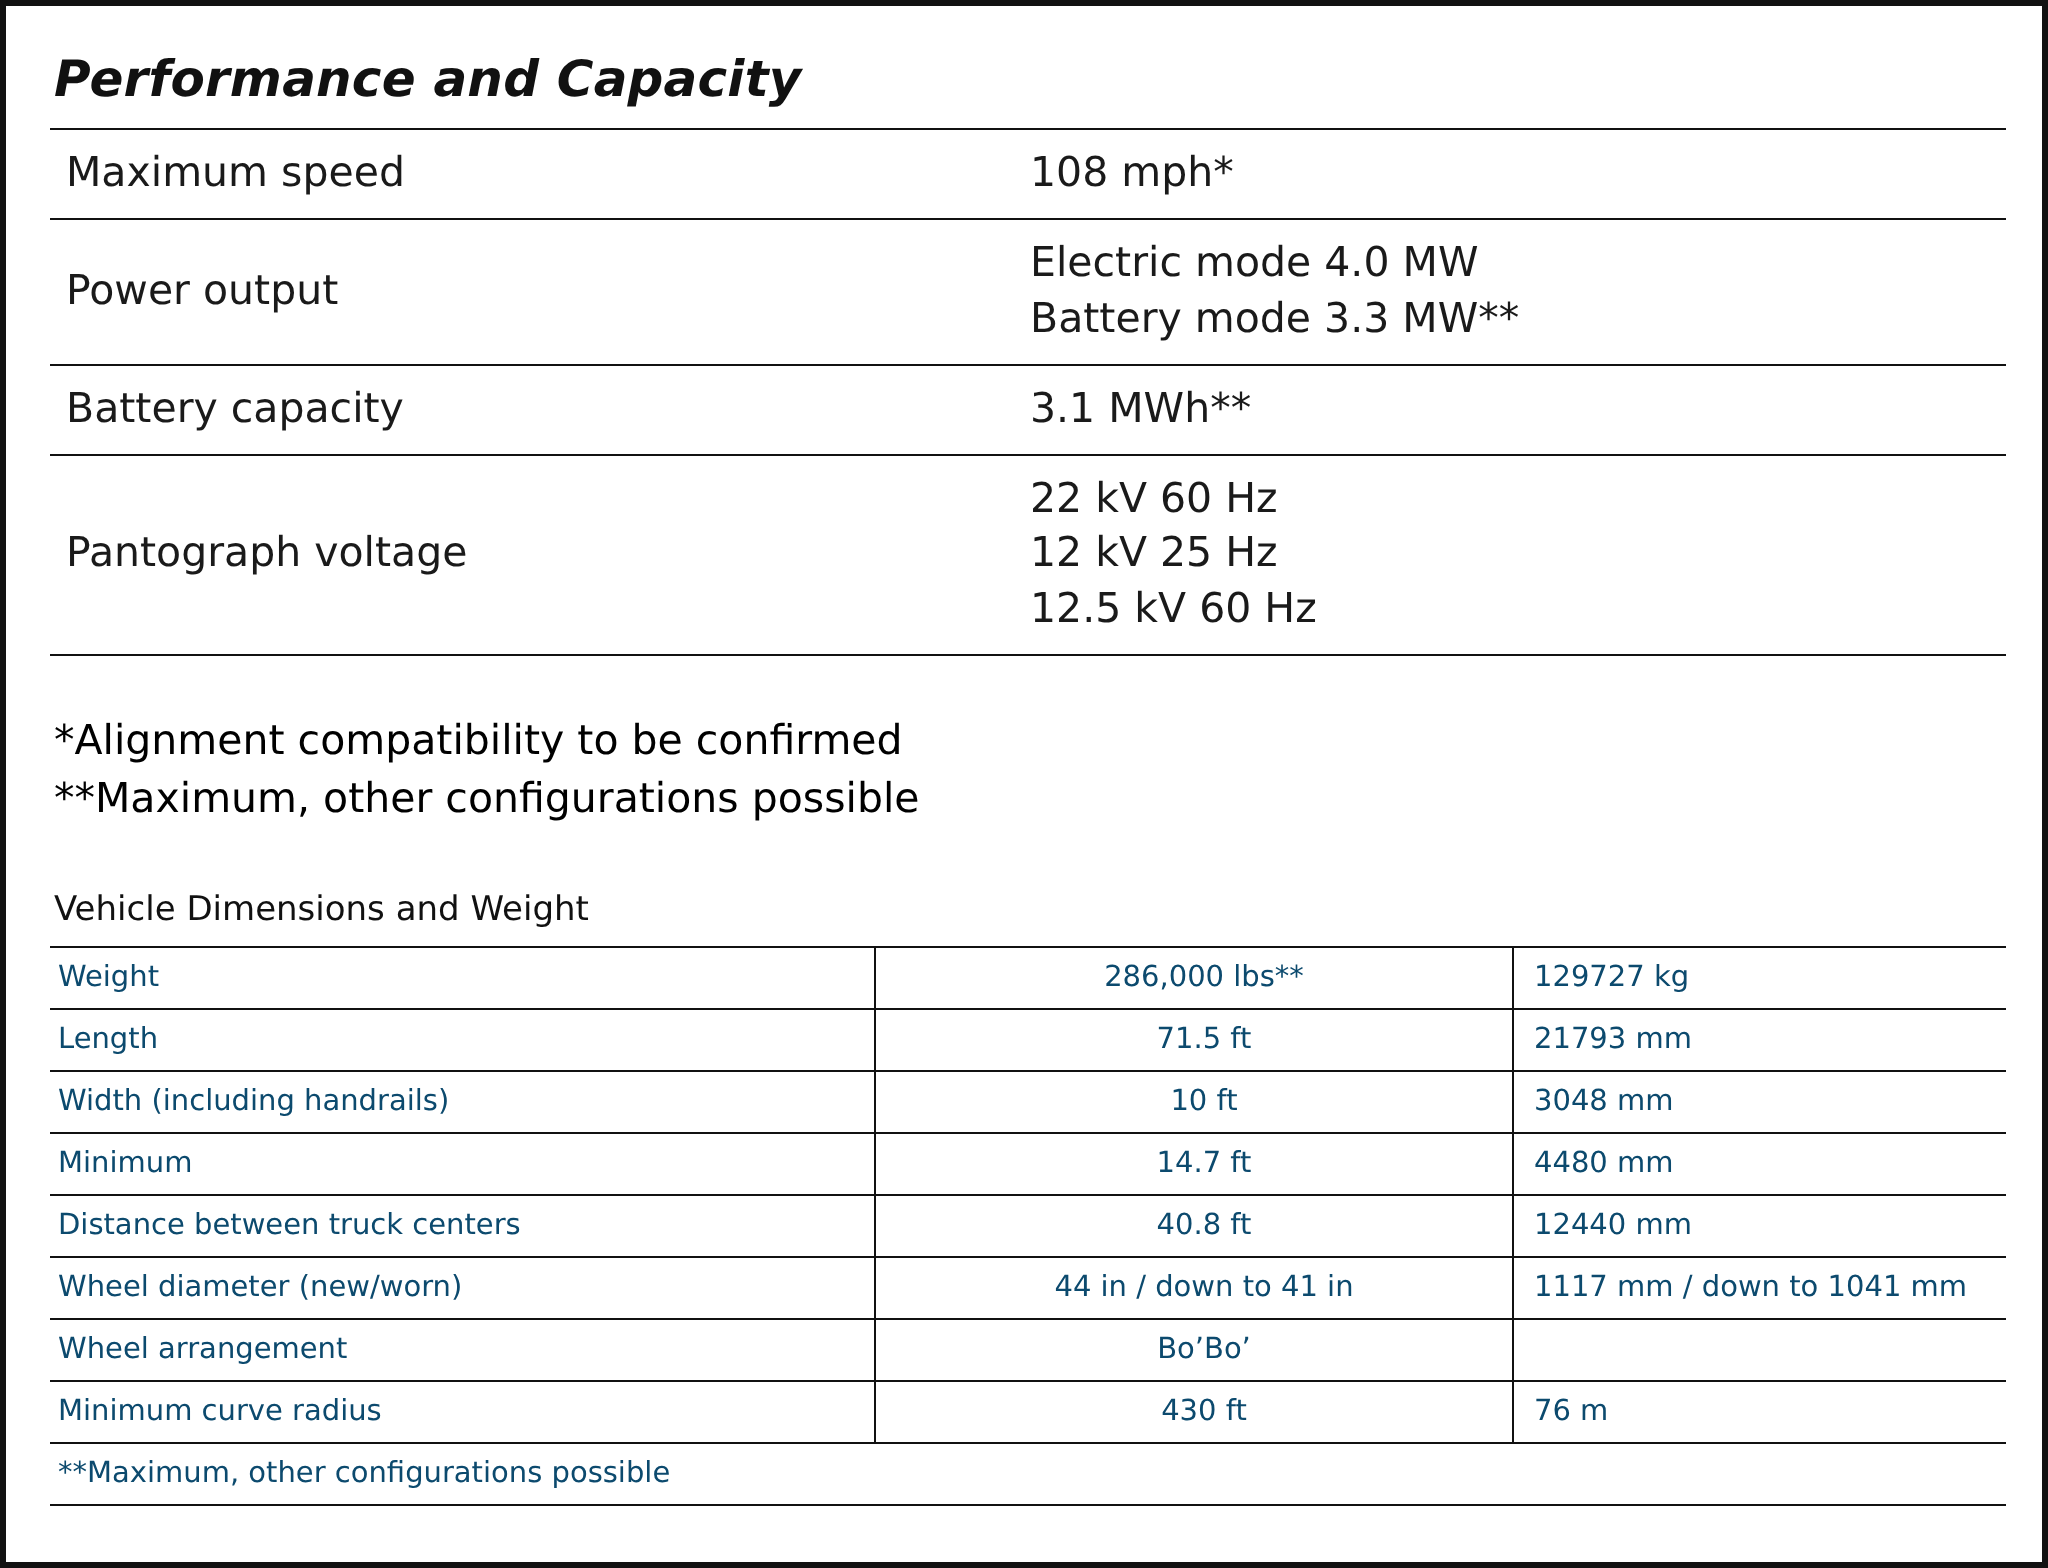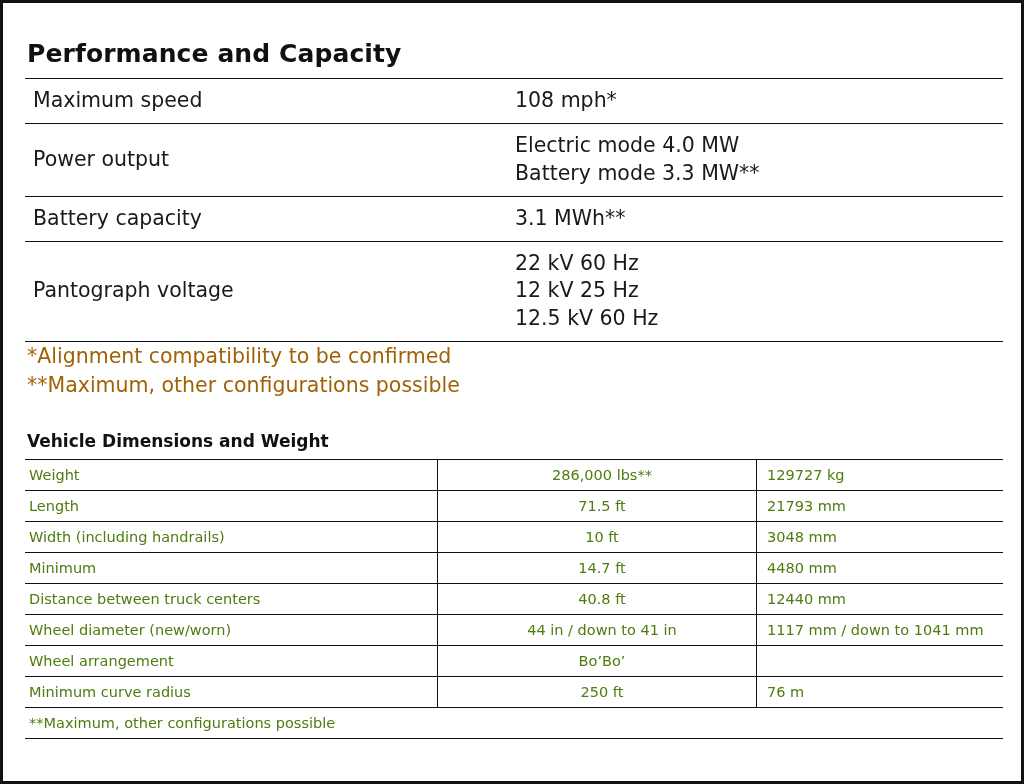--- a/index.html
+++ b/index.html
@@ -25,22 +25,23 @@
   }
   .inner {
     padding: 0 22px;
   }
 
   
   .section-title {
     font-size: 25px;
     font-weight: bold;
     letter-spacing: 0.1px;
-    margin: 22px 0 10px 2px;
+    margin: 8px 0 10px 2px;
     color: #111111;
+    font-style: italic;
   }
   table.spec1 {
     width: 978px;
     border-collapse: collapse;
     table-layout: fixed;
     margin-left: 0;
   }
   table.spec1 td {
     border-top: 1.5px solid #111111;
     padding: 8px 0 9px 0;
@@ -62,44 +63,44 @@
     padding-left: 14px;
   }
   table.spec1 tr.last td {
     border-bottom: 1.5px solid #111111;
   }
   .vline {
     display: block;
   }
 
   .footnotes1 {
-    margin: 0 0 0 2px;
+    margin: 28px 0 0 2px;
     font-size: 20.5px;
     line-height: 1.44;
-    color: #a16207;
+    color: #000000;
   }
 
   
   .section2-title {
     font-size: 17px;
-    font-weight: bold;
+    font-weight: normal;
     margin: 30px 0 8px 2px;
     color: #111111;
   }
   table.spec2 {
     width: 978px;
     border-collapse: collapse;
     table-layout: fixed;
   }
   table.spec2 td {
     border-top: 1.2px solid #111111;
     padding: 7px 0 7px 0;
     font-size: 14.5px;
     vertical-align: middle;
-    color: #4d7c0f;
+    color: #0c4a6e;
   }
   table.spec2 td.c1 {
     width: 408px;
     padding-left: 4px;
   }
   table.spec2 td.c2 {
     width: 308px;
     padding-left: 10px;
     border-left: 1.2px solid #111111;
     text-align: center;
@@ -196,21 +197,21 @@
           <td class="c2">44 in / down to 41 in</td>
           <td class="c3">1117 mm / down to 1041 mm</td>
         </tr>
         <tr>
           <td class="c1">Wheel arrangement</td>
           <td class="c2">Bo’Bo’</td>
           <td class="c3"></td>
         </tr>
         <tr>
           <td class="c1">Minimum curve radius</td>
-          <td class="c2">250 ft</td>
+          <td class="c2">430 ft</td>
           <td class="c3">76 m</td>
         </tr>
         <tr class="footnote-row">
           <td colspan="3">**Maximum, other configurations possible</td>
         </tr>
       </tbody>
     </table>
 
   </div>
 </div>

